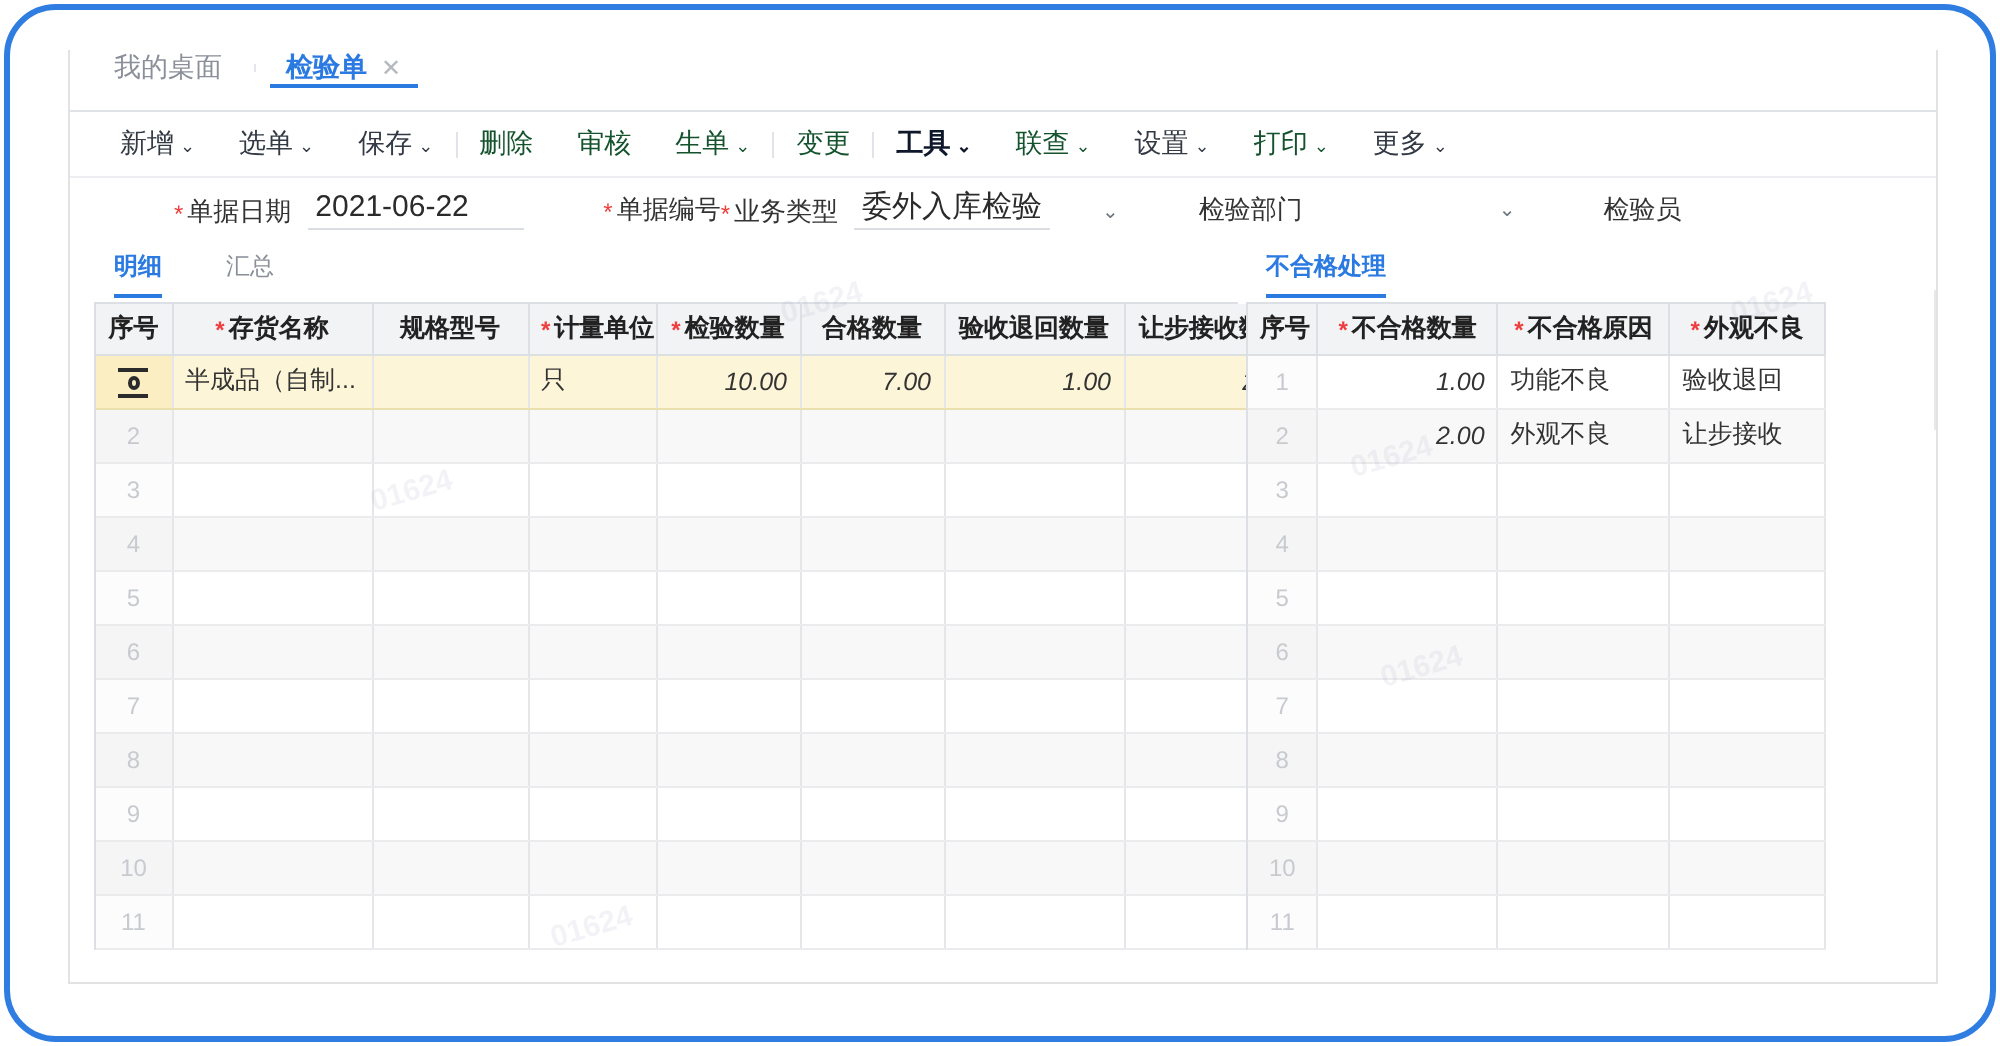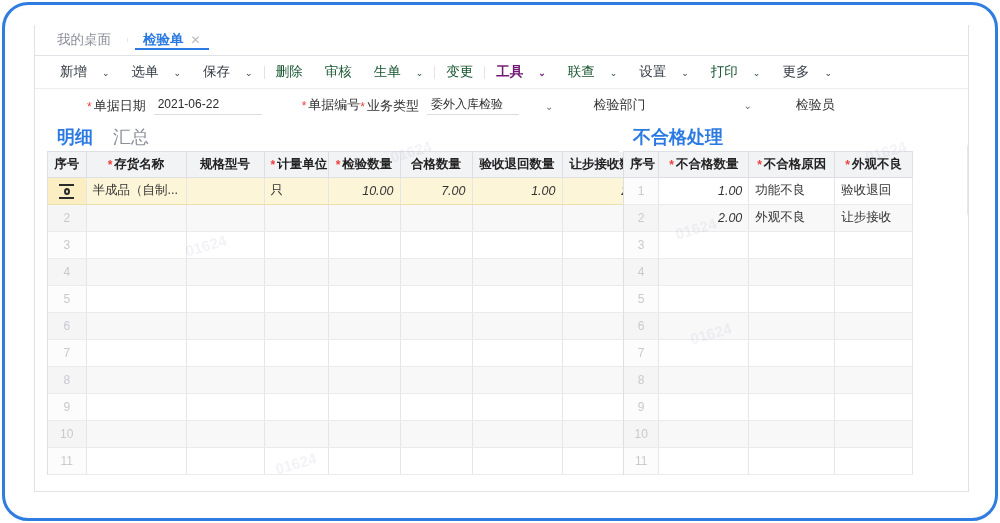--- a/index.html
+++ b/index.html
@@ -22,21 +22,21 @@
     position:absolute; left:34px; top:25px; width:935px; height:467px;
     background:#ffffff;
     border:1px solid #e2e2e2;
     border-top:none;
     overflow:hidden;
   }
   
   #tab-strip{
     height:31px; background:#ffffff;
     border-bottom:1px solid #dfe3e8;
-    display:flex; align-items:center;
+    display:flex; align-items:flex-start;
     padding-left:6px;
   }
   .page-tab{
     display:flex; align-items:center; gap:7px;
     padding:0 16px; font-size:13.5px; color:#8a8f99;
     cursor:default; position:relative;
   }
   .page-tab.active{ color:#2a7ae2; font-weight:700; }
   .page-tab.active:after{
     content:""; position:absolute; left:8px; right:8px; bottom:-1px;
@@ -47,47 +47,47 @@
   }
   .tab-close{ font-size:12px; color:#b6bac0; line-height:1; }
   
   #toolbar{
     height:33px; display:flex; align-items:center;
     padding-left:14px; font-size:13.5px;
     border-bottom:1px solid #eceef1;
     background:#fff;
   }
   .tb-item{
-    display:flex; align-items:center; gap:15px;
+    display:flex; align-items:center; gap:3px;
     padding:0 11px; color:#333a44; white-space:nowrap;font-family:Liberation Serif, serif;
   }
   .tb-item.dim{ color:#14532d; }
-  .tb-item.strong{ color:#701a75; font-weight:700; }
+  .tb-item.strong{ color:#0f172a; font-weight:700; }
   .caret{ font-size:9px; line-height:1; position:relative; top:1px; }
   .tb-sep{ width:1px; height:13px; background:#e0e3e7; }
   
   #form-row{
     height:32px; display:flex; align-items:center;
     font-size:13px; color:#333; position:relative;
     padding-left:52px;
   }
   .field{ display:flex; align-items:flex-end; }
   .f-label{ color:#333; white-space:nowrap; font-size:13px; }
   .req{ color:#f03e3e; margin-right:2px; font-size:12px; position:relative; top:1px;}
   .f-val{
     margin-left:8px; border-bottom:1px solid #dadde1;
-    min-width:40px; padding:0 4px 2px 4px; font-size:12px; color:#2b2b2b;
+    min-width:40px; padding:0 4px 2px 4px; font-size:15px; color:#2b2b2b;
     line-height:16px; white-space:nowrap;
   }
   .f-val.wide{ min-width:104px; }
   .f-sel{ display:flex; align-items:flex-end; }
   .sel-caret{ color:#6b7280; font-size:10px; margin-left:26px; padding-bottom:3px;}
   
   #inner-tabs{
-    height:30px; position:relative; font-size:18px;
+    height:30px; position:relative; font-size:12px;
   }
   .itab{
     position:absolute; top:4px; color:#8a8f99; padding-bottom:5px;
   }
   .itab.active{ color:#2a7ae2; font-weight:700; border-bottom:2.5px solid #2a7ae2; }
   
   #grids{ position:relative; }
   .grid{
     position:absolute; top:0;
     border:1px solid #dcdfe3; border-right:none; border-bottom:none;

